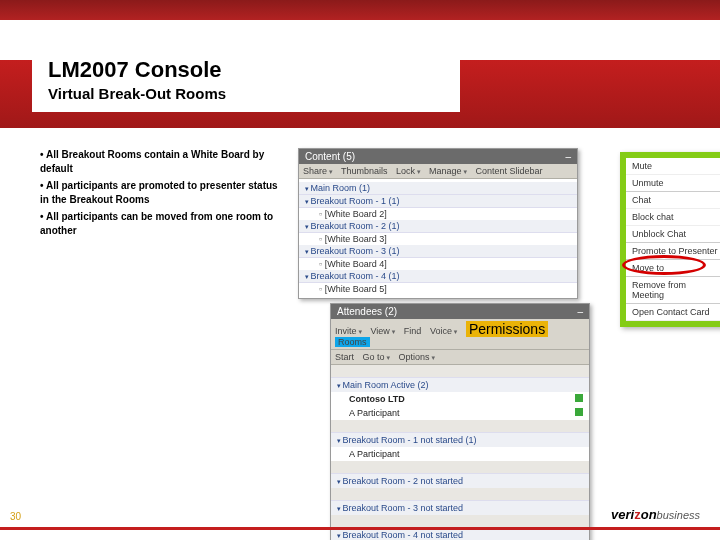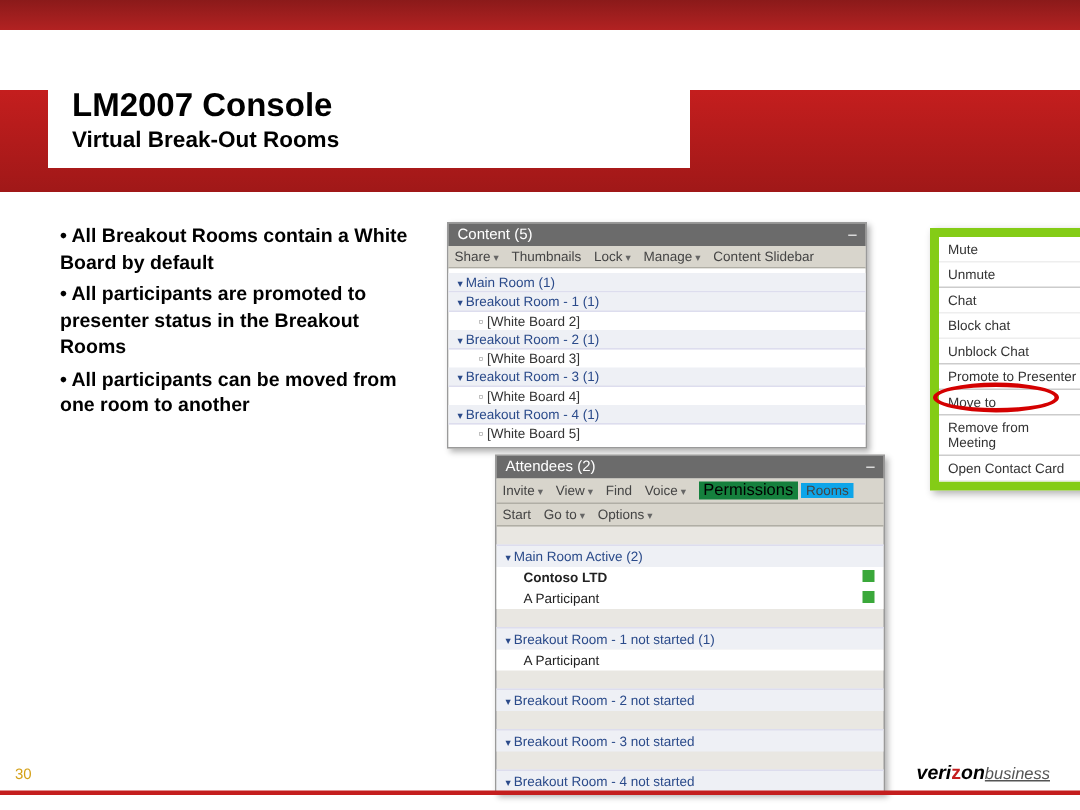--- a/index.html
+++ b/index.html
@@ -4,21 +4,21 @@
 <style>
   * { box-sizing: border-box; margin: 0; padding: 0; }
   body { width: 720px; height: 540px; font-family: Arial, sans-serif; background: #fff; position: relative; overflow: hidden; }
   
   .header-red-bar { position: absolute; top: 0; left: 0; right: 0; height: 20px; background: linear-gradient(to bottom, #8b1a1a, #b22222); }
   .header-red-ribbon { position: absolute; top: 60px; left: 0; right: 0; height: 68px; background: linear-gradient(to bottom, #c41e1e 0%, #a01818 100%); }
   .header-title-box { position: absolute; top: 45px; left: 32px; right: 260px; background: #fff; padding: 12px 16px 10px; z-index: 2; }
   .header-title { font-size: 22px; font-weight: bold; color: #000; margin-bottom: 2px; }
   .header-subtitle { font-size: 15px; font-weight: bold; color: #000; }
   
-  .bullets { position: absolute; top: 148px; left: 40px; width: 245px; font-size: 13px; font-weight: bold; line-height: 1.35; color: #000; }
+  .bullets { position: absolute; top: 148px; left: 40px; width: 245px; font-size: 10px; font-weight: bold; line-height: 1.35; color: #000; }
   .bullets li { list-style: none; margin-bottom: 4px; }
   .bullets li::before { content: "• "; }
   
   .panel { position: absolute; border: 1px solid #9a9a9a; background: #e9e7e2; font-size: 10px; color: #333; box-shadow: 2px 2px 4px rgba(0,0,0,0.3); }
   .panel-hdr { background: #6b6b6b; color: #fff; padding: 2px 6px; font-size: 10px; display: flex; justify-content: space-between; }
   .toolbar { background: #d8d5cc; border-bottom: 1px solid #b0aea5; padding: 2px 4px; font-size: 9px; color: #444; }
   .tb-item { display: inline-block; margin-right: 6px; }
   .tb-item::after { content: " ▾"; font-size: 7px; color: #666; }
   .tb-item.noar::after { content: ""; }
   
@@ -29,34 +29,34 @@
   .tree-item { padding: 1px 4px 1px 20px; font-size: 9px; color: #333; }
   .tree-item::before { content: "▫ "; color: #888; }
   
   .context-menu { position: absolute; top: 152px; left: 620px; width: 112px; background: #fff; border: 6px solid #84cc16; box-shadow: 2px 2px 5px rgba(0,0,0,0.3); font-size: 9px; }
   .cm-item { padding: 3px 6px; border-bottom: 1px solid #eee; color: #333; }
   .cm-item.sep-after { border-bottom: 1px solid #ccc; }
   .red-circle { position: absolute; border: 3px solid #d40000; border-radius: 50%; width: 84px; height: 20px; top: 255px; left: 622px; z-index: 5; pointer-events: none; }
   
   .attendees-panel { top: 303px; left: 330px; width: 260px; }
   .attendees-panel .toolbar2 { background: #d8d5cc; border-bottom: 1px solid #b0aea5; padding: 2px 4px; font-size: 9px; }
-  .perm-btn { display: inline-block; background: #15803d; color: #000; padding: 0 3px; font-size: 11px; }
+  .perm-btn { display: inline-block; background: #eab308; color: #000; padding: 0 3px; font-size: 14px; }
   .rooms-btn { display: inline-block; background: #0ea5e9; padding: 0 3px; font-size: 9px; }
   .att-group { padding: 2px 6px; font-size: 9px; color: #2a4a8a; background: #eef0f5; border-top: 1px solid #dde; margin-top: 12px; }
   .att-group::before { content: "▾ "; font-size: 7px; }
   .att-row { padding: 2px 6px 2px 18px; font-size: 9px; color: #222; display: flex; justify-content: space-between; background:#fff; }
   .att-row.bold { font-weight: bold; }
   .status-dot { width: 8px; height: 8px; display: inline-block; }
   .green { background: #3aa83a; }
   
   .footer-red { position: absolute; left: 0; right: 0; bottom: 10px; height: 3px; background: #c41e1e; }
   .page-num { position: absolute; left: 10px; bottom: 18px; font-size: 10px; color: #d4a017; }
   .logo { position: absolute; right: 20px; bottom: 18px; font-size: 13px; font-weight: bold; font-style: italic; color: #000; }
   .logo .vz-mark { color: #c41e1e; font-style: normal; }
-  .logo .biz { font-weight: normal; font-size: 11px; color: #555; text-decoration: underline; }
+  .logo .biz { font-weight: normal; font-size: 11px; color: #555; }
 </style>
 </head>
 <body>
 
 <div class="header-red-bar"></div>
 <div class="header-red-ribbon"></div>
 <div class="header-title-box">
   <div class="header-title">LM2007 Console</div>
   <div class="header-subtitle">Virtual Break-Out Rooms</div>
 </div>

